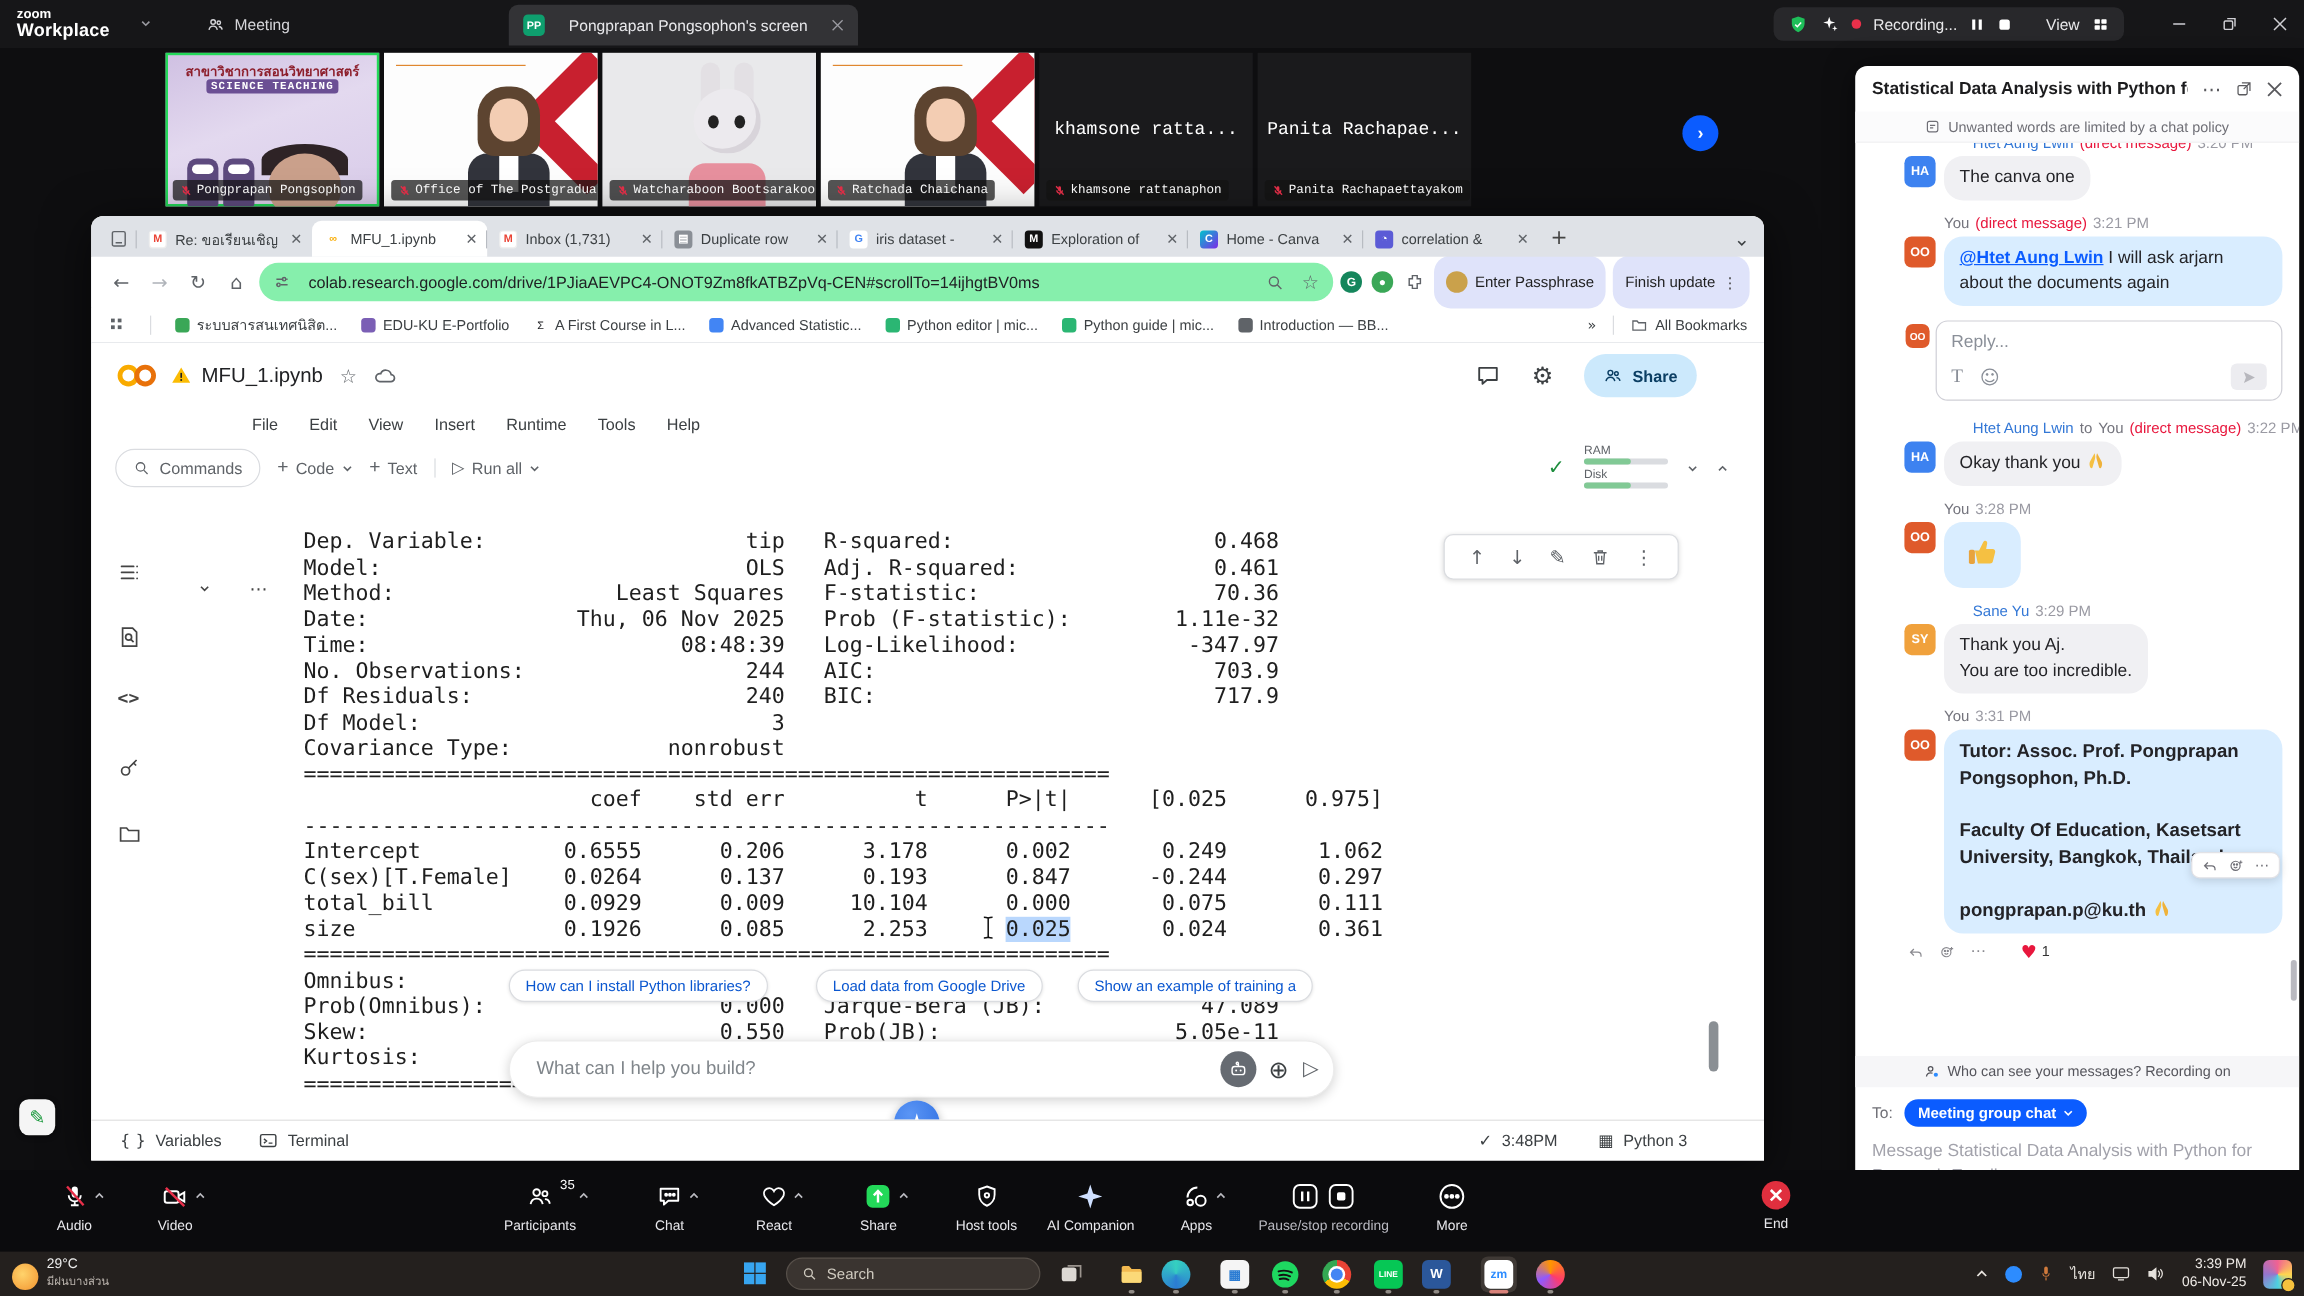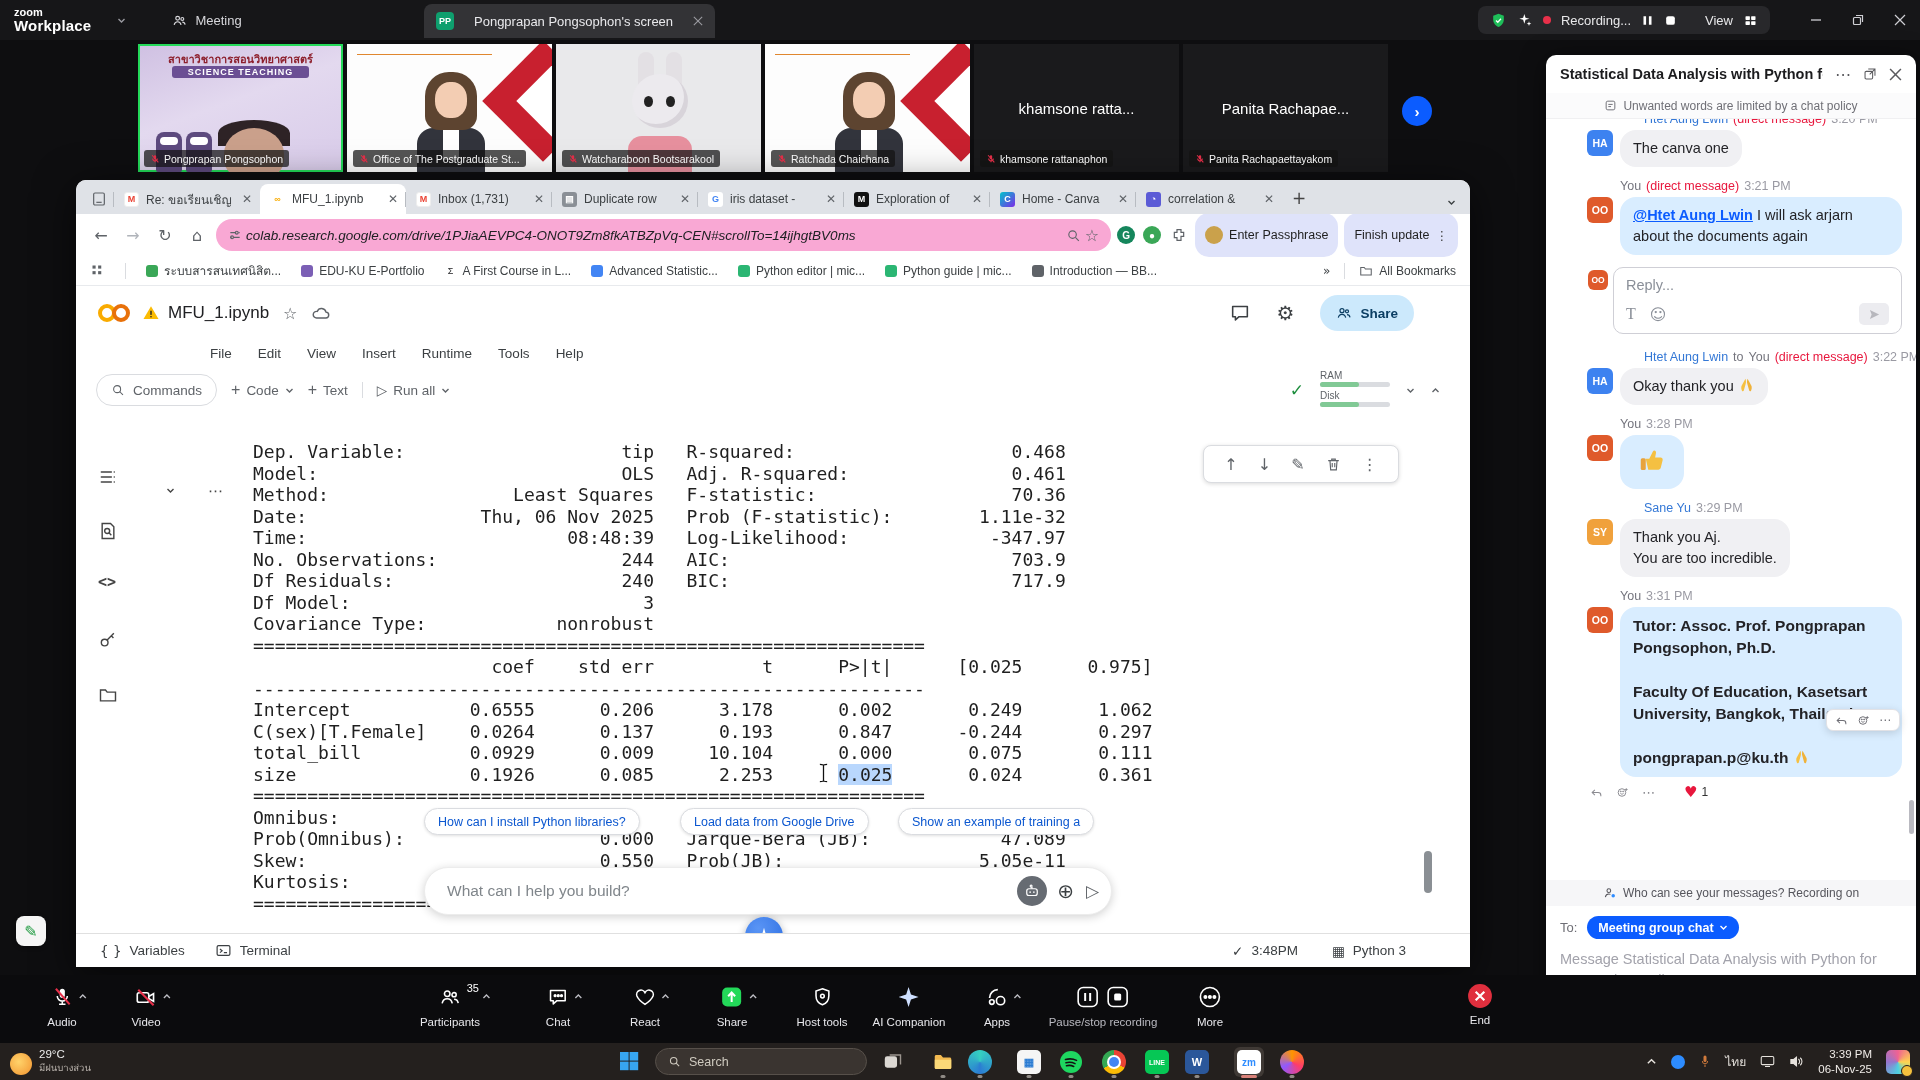--- a/index.html
+++ b/index.html
@@ -19,21 +19,21 @@
   .pp-badge { width:18px; height:18px; border-radius:4px; background:#0e9f6e; color:#fff; font-size:9px; font-weight:bold; display:flex; align-items:center; justify-content:center; }
   .tb-right { position:absolute; right:150px; top:6px; height:28px; background:#28282b; border-radius:8px; display:flex; align-items:center; gap:10px; padding:0 12px; color:#e8e8ea; font-size:13px; }
   .recdot { width:8px; height:8px; border-radius:50%; background:#e8304a; }
   .winctl { position:absolute; top:0; height:40px; width:40px; display:flex; align-items:center; justify-content:center; color:#cfcfd4; }
   .icon { display:inline-flex; align-items:center; justify-content:center; line-height:1; }
   .icon svg { display:block; }
   .gicon { font-family:"DejaVu Sans", sans-serif; }
 
   
   .tiles { position:absolute; left:138px; top:44px; display:flex; gap:4px; }
-  .tile { position:relative; width:205px; height:128px; background:#191919; overflow:hidden; }
+  .tile { position:relative; width:178px; height:128px; background:#191919; overflow:hidden;font-family:Liberation Mono, monospace; }
   .tile.active { outline:2px solid #23d959; outline-offset:-2px; }
   .tile .nameplate { position:absolute; left:6px; bottom:5px; height:17px; background:rgba(20,20,20,.72); border-radius:3px;
         display:flex; align-items:center; gap:4px; padding:0 6px; color:#fff; font-size:10.5px; white-space:nowrap; max-width:190px; overflow:hidden; }
   .tile .center-name { position:absolute; inset:0; display:flex; align-items:center; justify-content:center; color:#fff; font-size:15px; }
   .t-classroom { background:linear-gradient(160deg,#cfc0e2 0%,#e3d9ef 45%,#d8cbe9 100%); }
   .t-classroom .ban1 { position:absolute; top:6px; left:0; right:0; text-align:center; color:#8d1f2c; font-size:11px; font-weight:bold; }
   .t-classroom .ban2 { position:absolute; top:22px; left:34px; right:34px; text-align:center; background:#6b4f94; color:#fff; font-size:9px; font-weight:bold; border-radius:3px; padding:1px 0; letter-spacing:1px; }
   .t-classroom .face { position:absolute; left:86px; bottom:-8px; width:60px; height:52px; background:#caa08b; border-radius:50% 50% 40% 40%; }
   .t-classroom .hair { position:absolute; left:80px; bottom:26px; width:72px; height:26px; background:#2e2326; border-radius:50% 50% 0 0; }
   .t-classroom .owl { position:absolute; bottom:0; width:26px; height:40px; background:#5d4a7e; border-radius:8px 8px 2px 2px; }
@@ -61,21 +61,21 @@
   .tab { position:relative; height:30px; display:flex; align-items:center; gap:7px; padding:0 8px 0 10px; width:146px; min-width:0; color:#3c4043; font-size:12px; }
   .tab .ttl { flex:1; overflow:hidden; white-space:nowrap; }
   .tab .x { color:#5f6368; font-size:12px; }
   .tab.active { background:#fff; border-radius:8px 8px 0 0; }
   .tab:not(.active):before { content:""; position:absolute; left:-1px; top:8px; height:15px; width:1px; background:#b8bcc2; }
   .newtab { color:#444; font-size:17px; margin:0 10px 6px 10px; }
   .strip-chev { position:absolute; right:14px; bottom:7px; color:#3c4043; }
   .fav { width:15px; height:15px; border-radius:3px; flex:none; display:flex; align-items:center; justify-content:center; font-size:9px; font-weight:bold; color:#fff; }
   .addrbar { height:42px; display:flex; align-items:center; padding:0 12px; gap:6px; background:#fff; }
   .navic { color:#5f6368; width:26px; text-align:center; font-size:16px; }
-  .omni { flex:1; max-width:900px; height:32px; background:#f9a8d4; border-radius:16px; display:flex; align-items:center; padding:0 12px; gap:4px;font-style:italic; }
+  .omni { flex:1; max-width:900px; height:32px; background:#86efac; border-radius:16px; display:flex; align-items:center; padding:0 12px; gap:15px; }
   .omni .url { color:#202124; font-size:13.5px; white-space:nowrap; overflow:hidden; flex:1; }
   .omni .oic { color:#5f6368; }
   .extic { width:20px; text-align:center; }
   .profile-pill { height:44px; border-radius:14px; background:#dfe3fa; display:flex; align-items:center; gap:6px; padding:0 10px; font-size:12.5px; color:#1f1f1f; white-space:nowrap; }
   .bmbar { height:30px; display:flex; align-items:center; gap:20px; padding:0 14px; font-size:12px; color:#3c4043; border-bottom:1px solid #e8eaed; background:#fff; }
   .bm { display:flex; align-items:center; gap:6px; white-space:nowrap; }
   .bmdot { width:12px; height:12px; border-radius:3px; flex:none; display:flex; align-items:center; justify-content:center; color:#fff; font-size:9px; }
   .bm-right { margin-left:auto; display:flex; align-items:center; gap:14px; color:#3c4043; }
 
   

